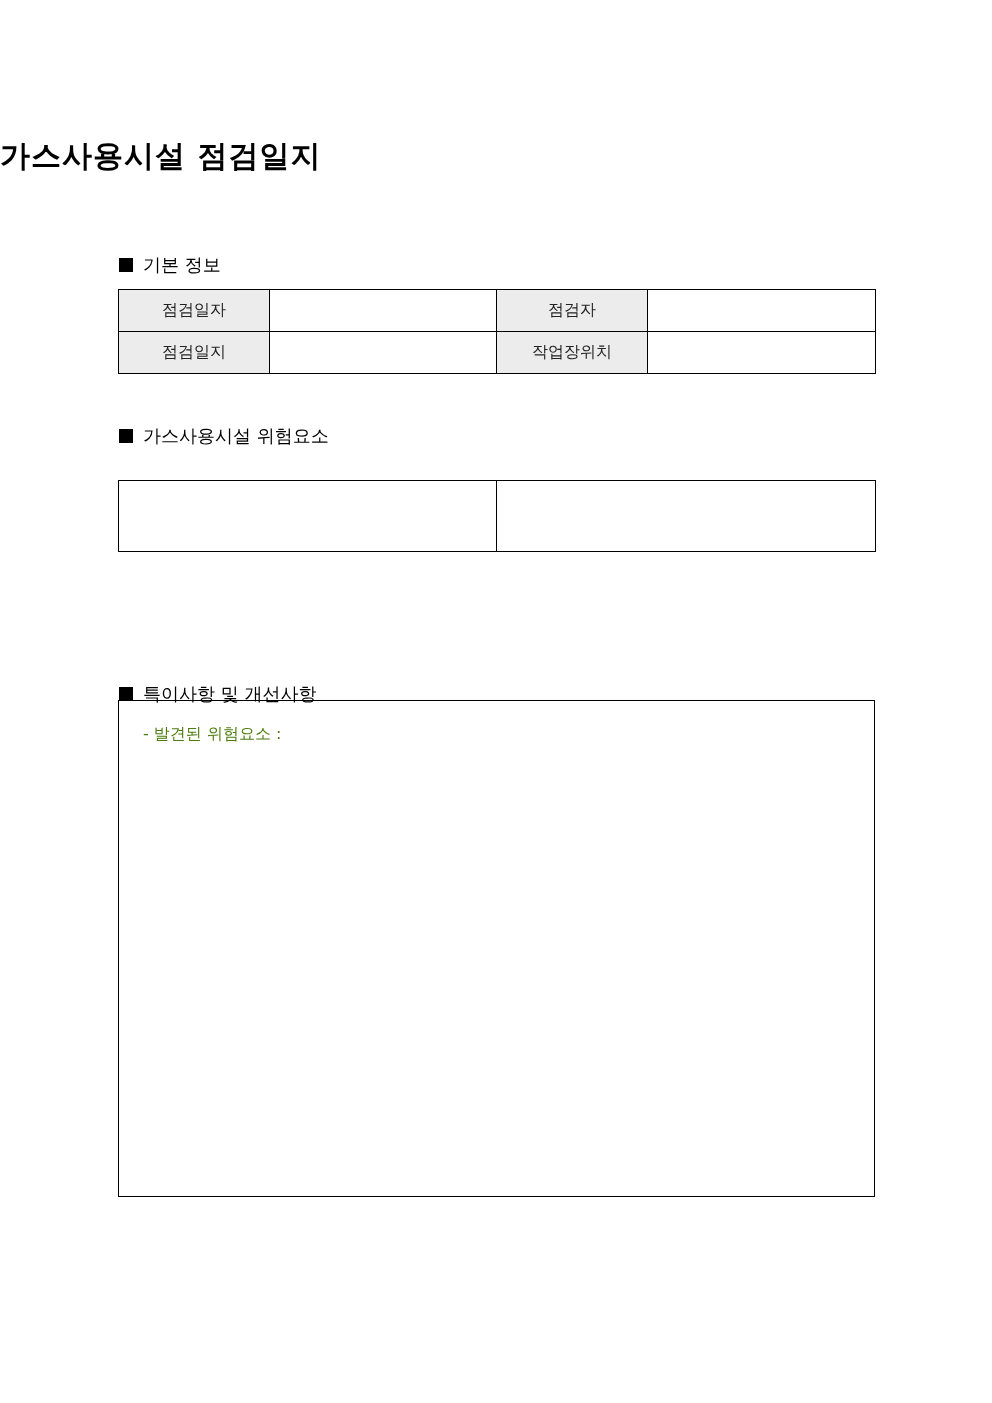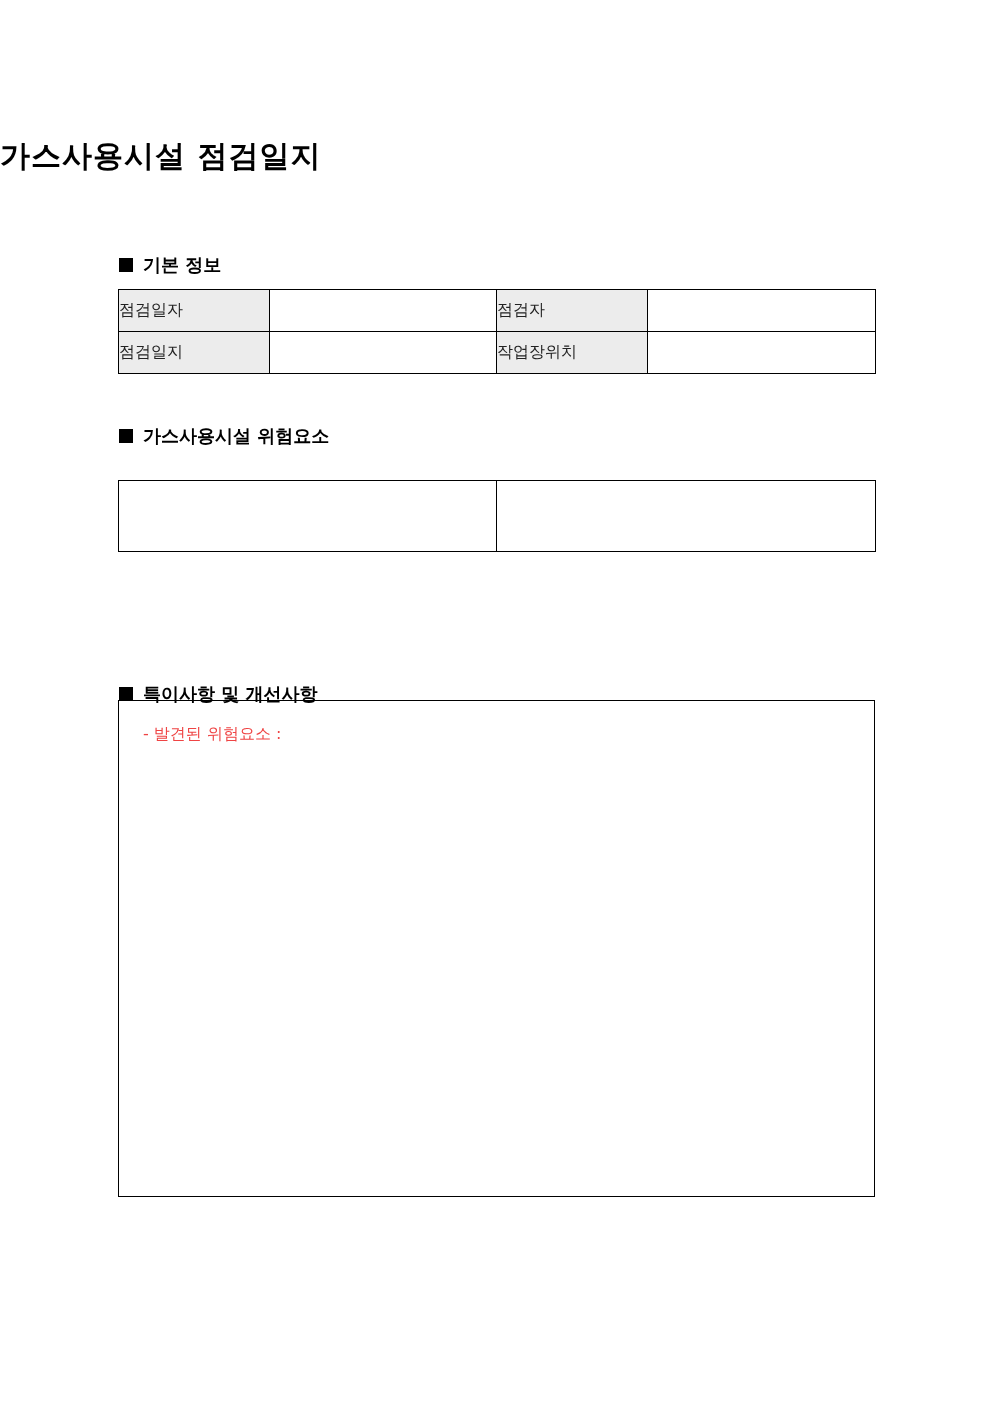--- a/index.html
+++ b/index.html
@@ -1,25 +1,25 @@
 <!DOCTYPE html>
 <html><head>
 <meta charset="utf-8">
 <style>
   html, body { margin: 0; padding: 0; background: #ffffff; }
   body { width: 992px; height: 1403px; position: relative; font-family: "DejaVu Sans", "Liberation Sans", sans-serif; color: #000; }
   .title { position: absolute; left: 0; top: 136px; width: 992px; text-align: left; font-size: 30px; font-weight: bold; letter-spacing: 1px; }
-  .section-head { position: absolute; left: 119px; font-size: 18px; font-weight: bold; display: flex; align-items: center; gap: 10px; }
+  .section-head { position: absolute; left: 119px; font-size: 18px; font-weight: normal; display: flex; align-items: center; gap: 10px; }
   .section-head .sq { display: inline-block; width: 14px; height: 14px; background: #000; }
   table.grid { position: absolute; left: 118px; width: 757px; border-collapse: collapse; table-layout: fixed; }
-  table.grid td { border: 1px solid #000; font-size: 16px; text-align: left; vertical-align: middle; padding: 0; color: #222; }
+  table.grid td { border: 1px solid #000; font-size: 16px; text-align: center; vertical-align: middle; padding: 0; color: #222; }
   td.lbl { background: #ececec; }
   .notes { position: absolute; left: 118px; top: 700px; width: 755px; height: 495px; border: 1px solid #000; }
   .notes ul { list-style: none; margin: 0; padding: 20px 0 0 24px; }
-  .notes li { font-size: 16px; line-height: 26.5px; color: #ef4444; }
+  .notes li { font-size: 16px; line-height: 26.5px; color: #4d7c0f; }
 </style>
 </head>
 <body>
 
 <div class="title">가스사용시설 점검일지</div>
 
 <div class="section-head" style="top:253px;">
   <span class="sq"></span>
   <span>기본 정보</span>
 </div>

